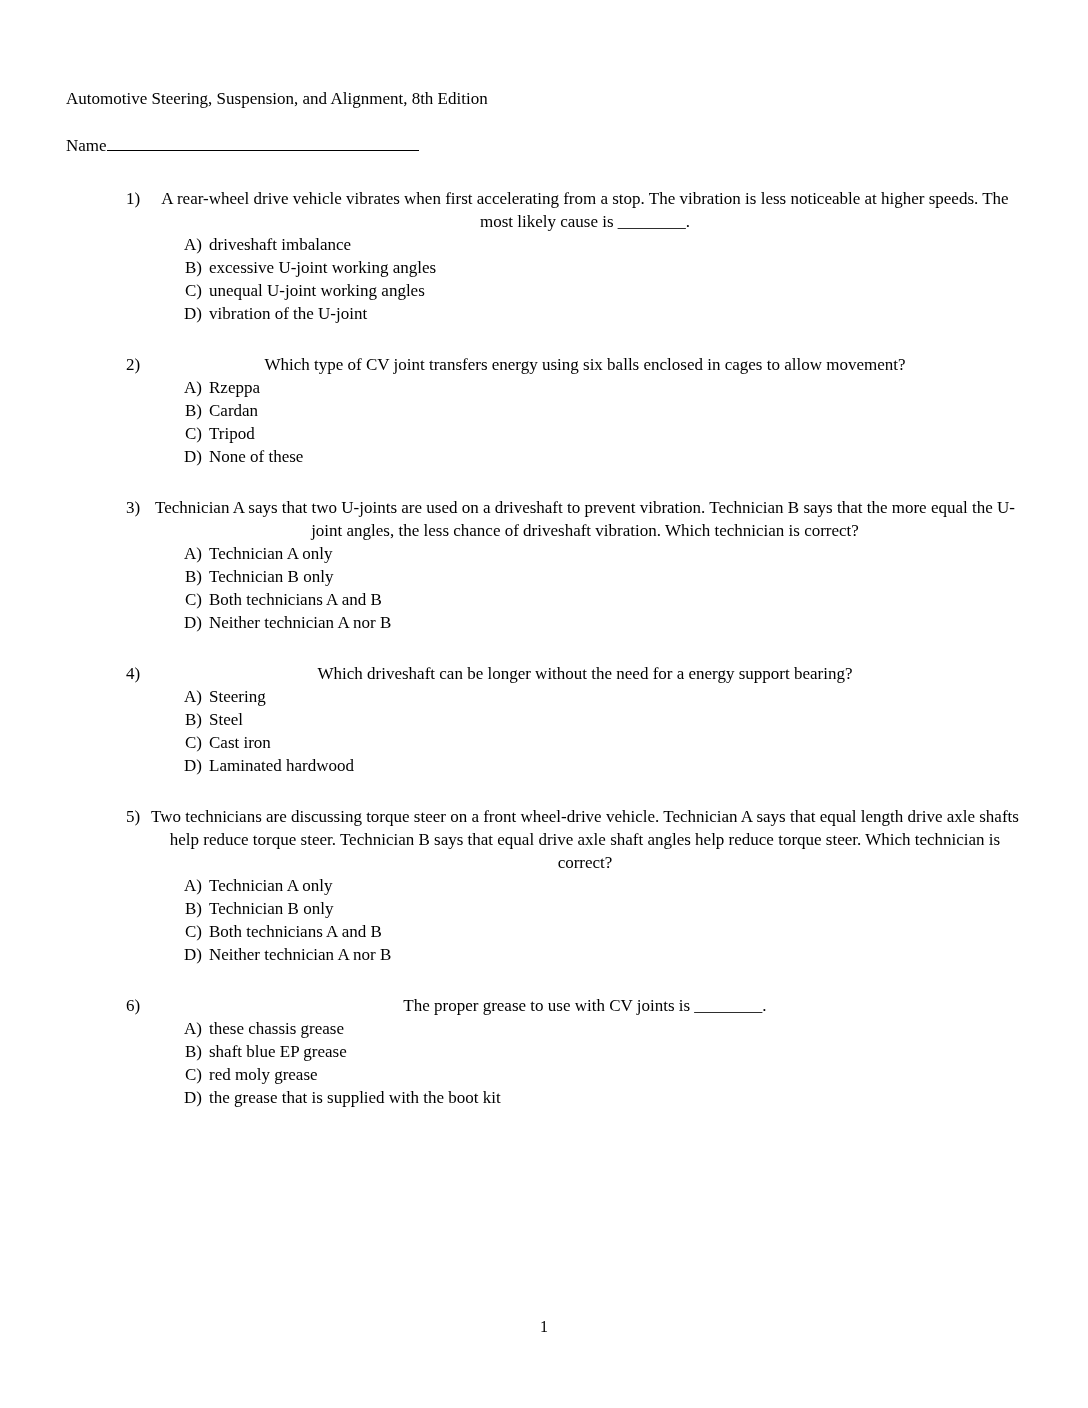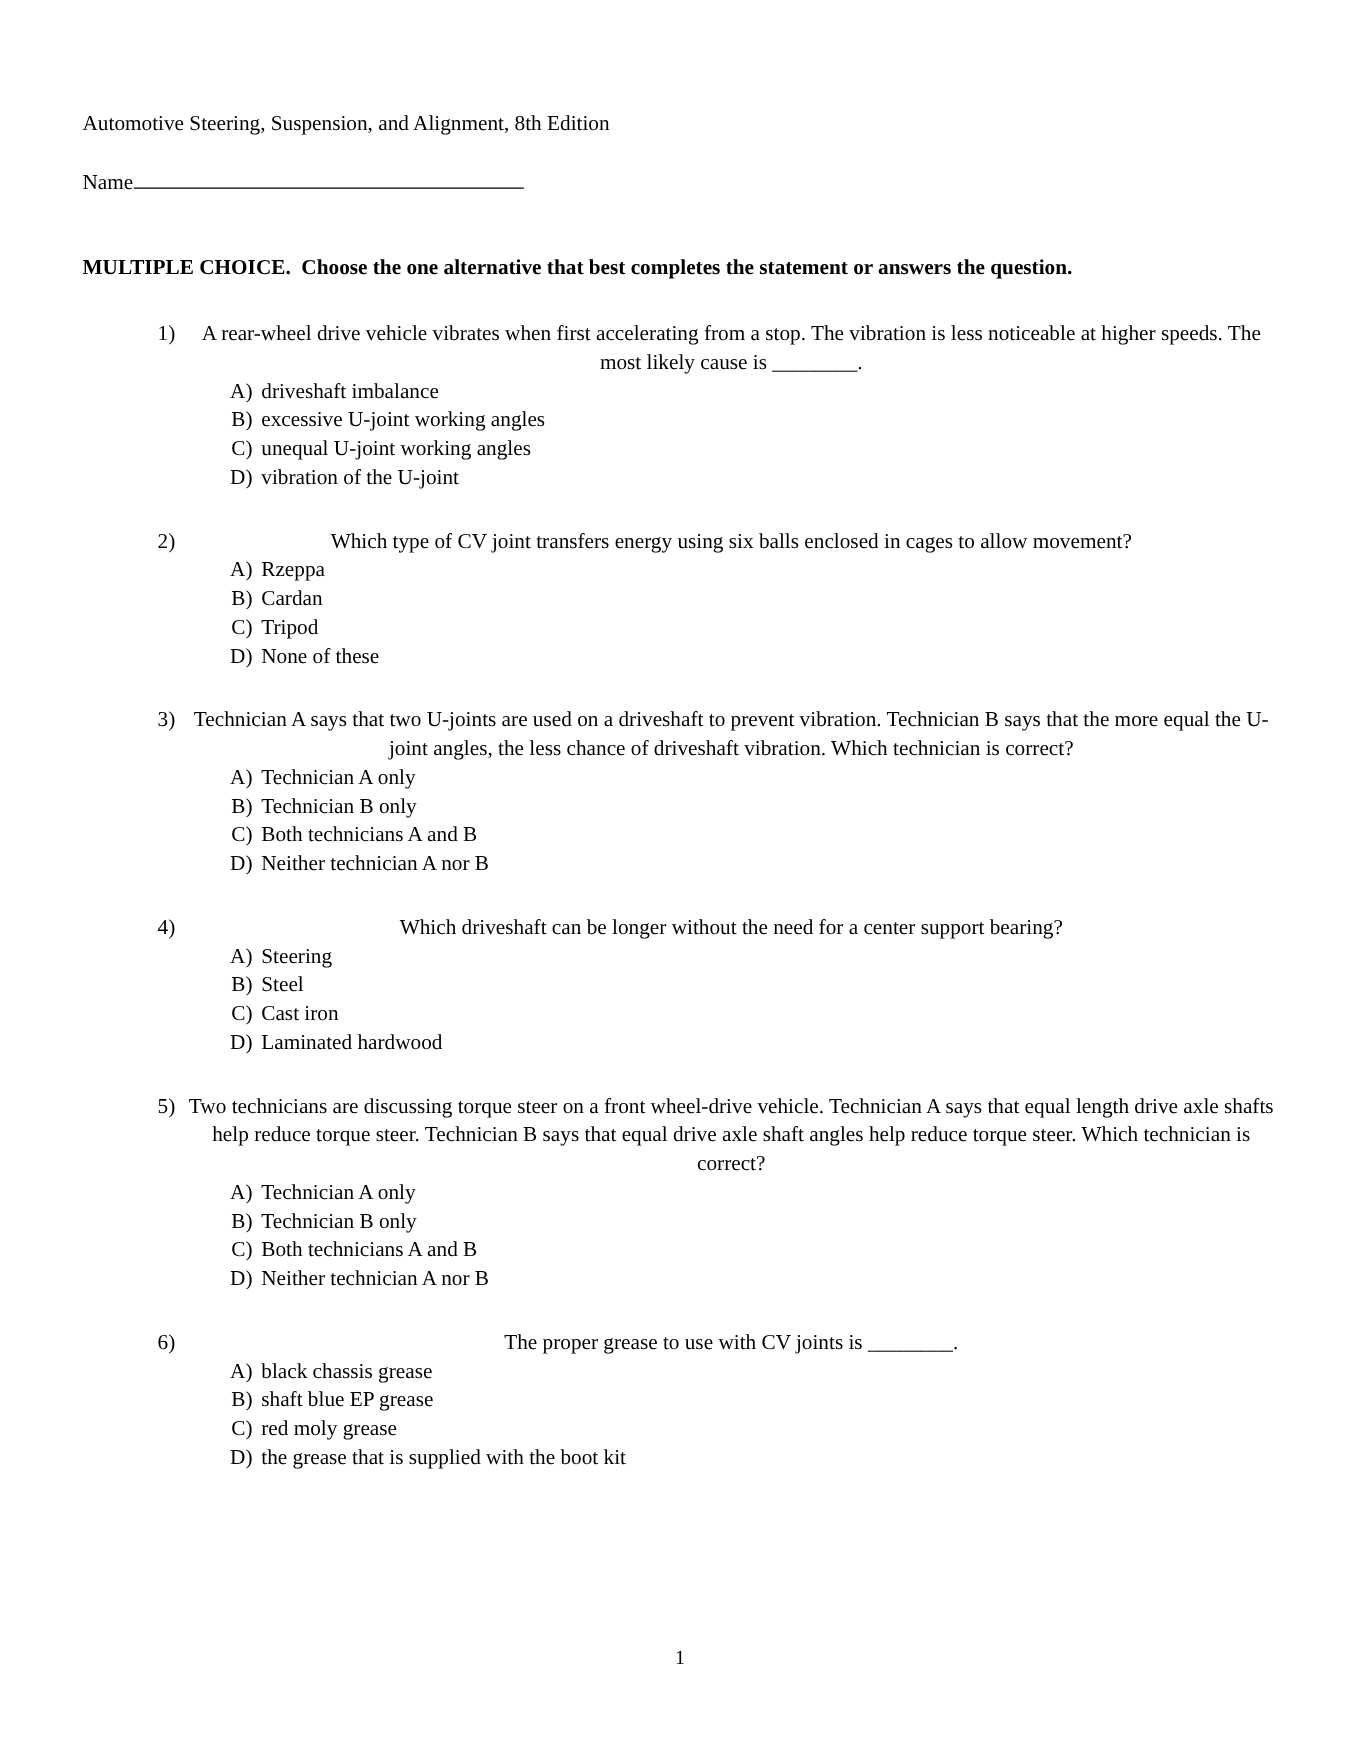--- a/index.html
+++ b/index.html
@@ -55,21 +55,20 @@
 </head>
 <body>
 
 <div class="page">
   <div class="doc-title">Automotive Steering, Suspension, and Alignment, 8th Edition</div>
 
   <div class="name-row">
     <span>Name</span><span class="name-line"></span>
   </div>
 
-  <div class="instructions">MULTIPLE CHOICE.  Choose the one alternative that best completes the statement or answers the question.</div>
 
   <div class="question-list">
       <div class="question">
         <div class="q-row">
           <span class="q-num">1)</span>
           <span class="q-text">A rear-wheel drive vehicle vibrates when first accelerating from a stop. The vibration is less noticeable at higher speeds. The most likely cause is ________.</span>
         </div>
         <div class="options">
           <div class="option">
             <span class="opt-letter">A)</span>
@@ -133,21 +132,21 @@
           </div>
           <div class="option">
             <span class="opt-letter">D)</span>
             <span class="opt-text">Neither technician A nor B</span>
           </div>
         </div>
       </div>
       <div class="question">
         <div class="q-row">
           <span class="q-num">4)</span>
-          <span class="q-text">Which driveshaft can be longer without the need for a center support bearing?</span>
+          <span class="q-text">Which driveshaft can be longer without the need for a energy support bearing?</span>
         </div>
         <div class="options">
           <div class="option">
             <span class="opt-letter">A)</span>
             <span class="opt-text">Steering</span>
           </div>
           <div class="option">
             <span class="opt-letter">B)</span>
             <span class="opt-text">Steel</span>
           </div>
@@ -186,21 +185,21 @@
         </div>
       </div>
       <div class="question">
         <div class="q-row">
           <span class="q-num">6)</span>
           <span class="q-text">The proper grease to use with CV joints is ________.</span>
         </div>
         <div class="options">
           <div class="option">
             <span class="opt-letter">A)</span>
-            <span class="opt-text">black chassis grease</span>
+            <span class="opt-text">these chassis grease</span>
           </div>
           <div class="option">
             <span class="opt-letter">B)</span>
             <span class="opt-text">shaft blue EP grease</span>
           </div>
           <div class="option">
             <span class="opt-letter">C)</span>
             <span class="opt-text">red moly grease</span>
           </div>
           <div class="option">

